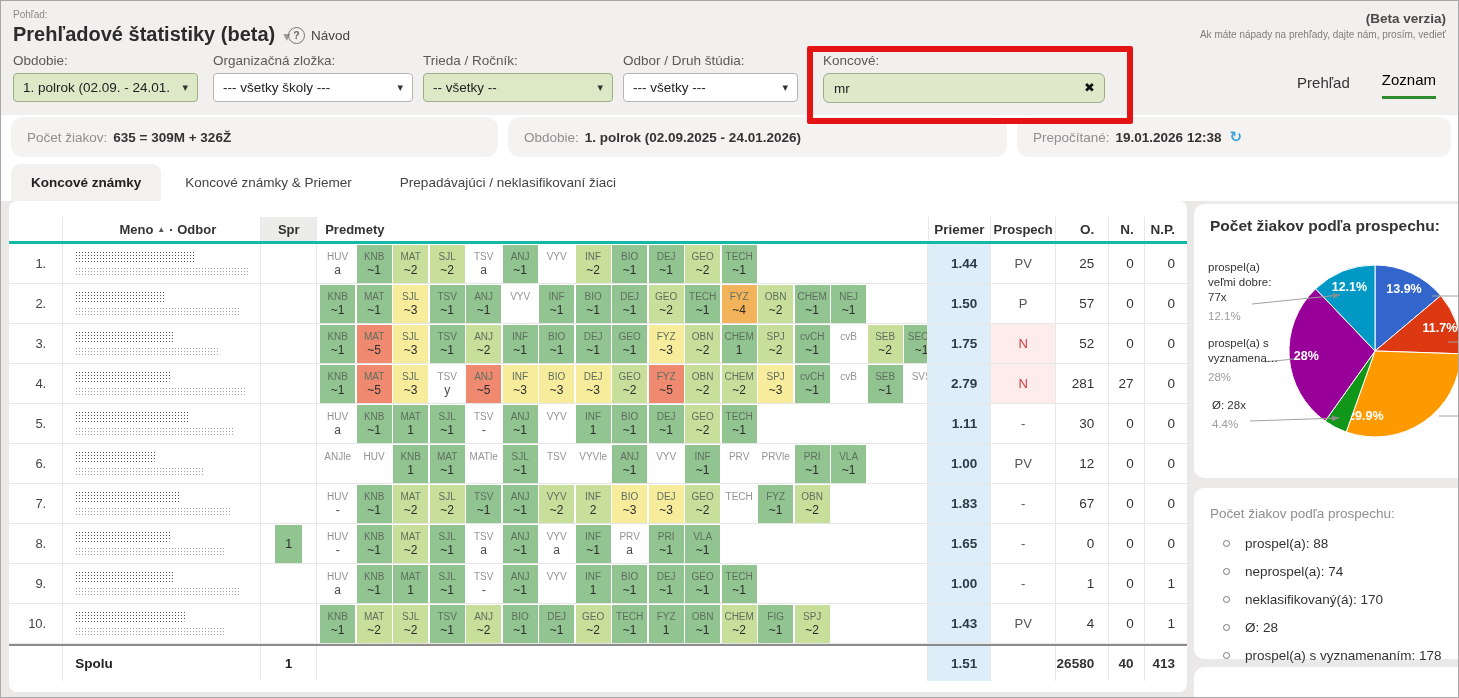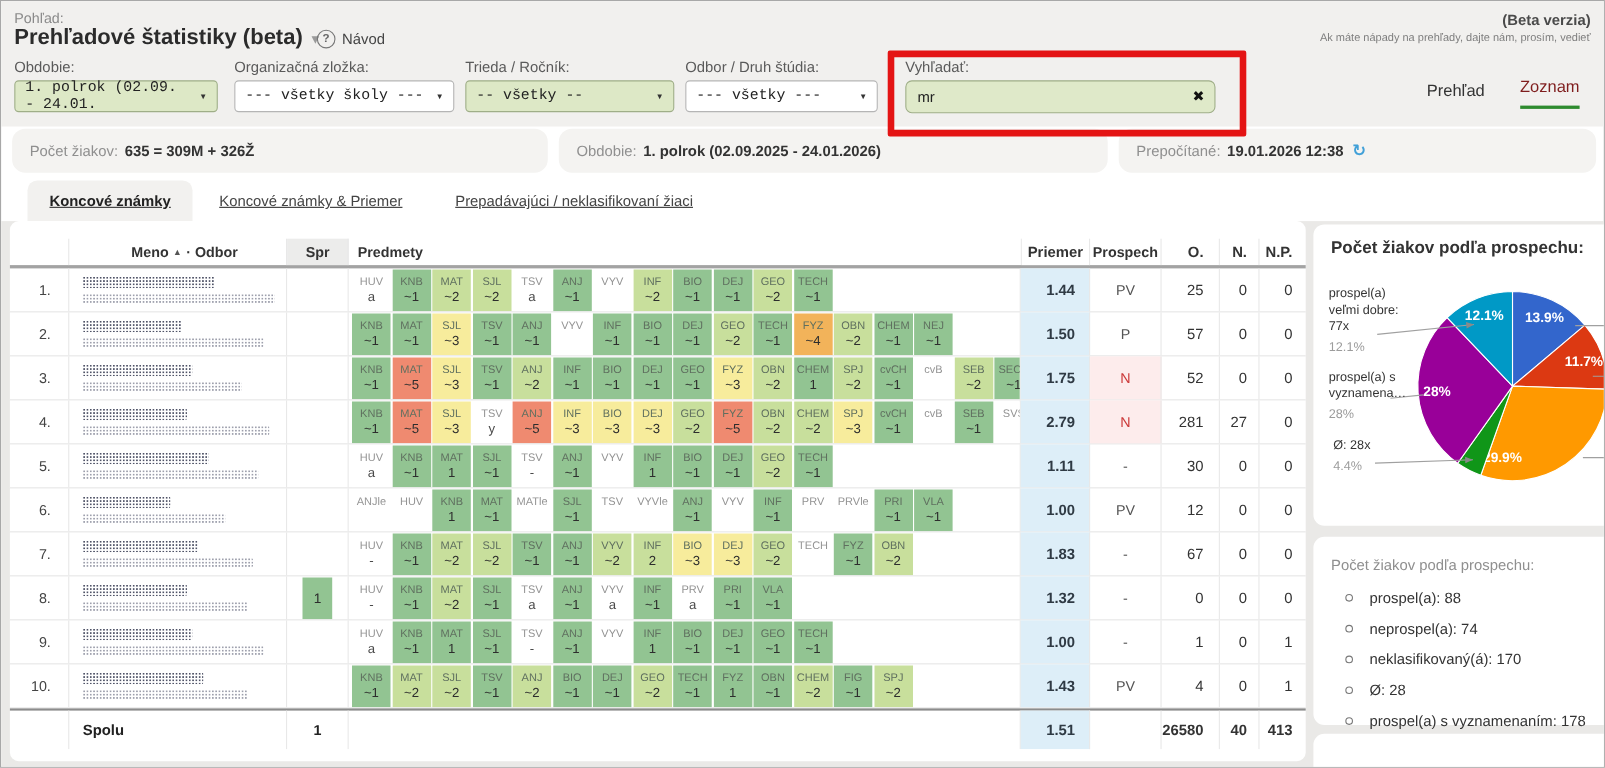--- a/index.html
+++ b/index.html
@@ -3,65 +3,65 @@
 <meta charset="utf-8">
 <style>
   html,body{margin:0;padding:0;}
   body{
     width:1459px;height:698px;position:relative;overflow:hidden;
     background:#ffffff;border:1px solid #a8a8a8;box-sizing:border-box;
     font-family:"Liberation Sans","DejaVu Sans",sans-serif;color:#333;
   }
   
   .band-top{position:absolute;left:0;top:0;right:0;height:114px;background:#f1f0ee;}
-  .view-label{position:absolute;left:12px;top:8px;font-size:13px;color:#8a8a8a;}
+  .view-label{position:absolute;left:12px;top:8px;font-size:10px;color:#8a8a8a;}
   .view-title{position:absolute;left:12px;top:22px;font-size:20px;font-weight:bold;color:#2b2b2b;}
   .view-caret{color:#9a9a9a;font-size:14px;margin-left:8px;font-weight:normal;cursor:pointer;}
   .help{position:absolute;left:287px;top:26px;font-size:13.5px;color:#444;display:flex;align-items:center;gap:6px;cursor:pointer;}
   .help-circ{width:15px;height:15px;border:1.5px solid #777;border-radius:50%;font-size:10.5px;line-height:15px;text-align:center;color:#666;font-weight:bold;}
   .beta-label{position:absolute;right:12px;top:10px;font-size:13.5px;font-weight:bold;color:#4a4a4a;}
   .beta-note{position:absolute;right:12px;top:28px;font-size:10px;color:#7e7e7e;}
   
   .fgroup{position:absolute;top:52px;}
   .fgroup .flabel{font-size:13.5px;color:#5a5a5a;margin-bottom:5px;}
   .ctrl{height:29px;border-radius:4px;display:flex;align-items:center;justify-content:space-between;
-        padding:0 9px;font-size:13.5px;color:#222;background:#fff;border:1px solid #b5b5b5;cursor:pointer;box-sizing:border-box;font-family:Liberation Mono, monospace;}
+        padding:0 9px;font-size:13.5px;color:#222;background:#fff;border:1px solid #b5b5b5;cursor:pointer;box-sizing:border-box;}
   .ctrl .caret{font-size:11px;color:#333;margin-left:6px;}
   .ctrl.green{background:#dde8c6;border-color:#9fae88;}
   .f-obdobie{left:12px;width:185px;}
   .f-org{left:212px;width:200px;}
   .f-trieda{left:422px;width:190px;}
   .f-odbor{left:622px;width:175px;}
   .f-search{left:822px;width:282px;}
   .search-wrap{position:relative;width:282px;}
   .search-input{width:282px;height:30px;border-radius:6px;background:#dfe9c9;border:1px solid #9fae88;
         padding:0 30px 0 10px;font-size:13.5px;color:#222;box-sizing:border-box;font-family:inherit;outline:none;}
   .search-clear{position:absolute;right:10px;top:7px;font-size:13px;color:#111;cursor:pointer;font-weight:bold;}
   .red-box{position:absolute;left:806px;top:45px;width:314px;height:66px;border:6px solid #e41414;border-radius:2px;z-index:6;pointer-events:none;}
   .mode-toggle{position:absolute;top:70px;right:22px;font-size:15px;display:flex;gap:32px;align-items:flex-end;}
   .mode{color:#333;cursor:pointer;padding-bottom:8px;}
-  .mode.active{color:#7f1d1d;border-bottom:3px solid #2e8b2e;}
+  .mode.active{color:#000000;border-bottom:3px solid #2e8b2e;}
   
   .ibox{position:absolute;top:116px;height:40px;background:#f4f3f1;border-radius:12px;display:flex;align-items:center;padding:0 16px;font-size:13.5px;box-sizing:border-box;}
   .ibox .lab{color:#8f8f8f;margin-right:6px;}
   .ibox .val{color:#333;font-weight:bold;}
   .ibox1{left:10px;width:487px;}
   .ibox2{left:507px;width:499px;}
   .ibox3{left:1016px;width:434px;}
   .refresh{color:#41a0d8;font-weight:bold;font-size:15px;margin-left:8px;cursor:pointer;}
   
-  .tabs{position:absolute;left:24px;top:163px;height:37px;display:flex;align-items:center;text-decoration:underline;}
+  .tabs{position:absolute;left:10px;top:163px;height:37px;display:flex;align-items:center;}
   .tab{font-size:13.5px;color:#444;padding:0 24px;height:37px;display:flex;align-items:center;cursor:pointer;white-space:nowrap;}
   .tab.active{background:#f2f1ef;border-radius:9px 9px 0 0;font-weight:bold;color:#222;padding:0 20px;}
   
   .lower-bg{position:absolute;left:0;top:200px;right:0;bottom:0;background:#eae9e7;}
   .table-card{position:absolute;left:8px;top:200px;width:1178px;height:491px;background:#fff;border-radius:8px;}
   
   .thead,.trow{display:flex;width:1178px;box-sizing:border-box;}
-  .thead{margin-top:16px;height:27px;border-bottom:3px solid #a3a3a3;font-weight:bold;font-size:13px;color:#333;}
+  .thead{margin-top:16px;height:27px;border-bottom:3px solid #14b8a6;font-weight:bold;font-size:13px;color:#333;justify-content:flex-end;}
   .trow{height:40px;border-bottom:1px solid #e6e6e6;}
   .trow.summary{height:37px;border-top:2px solid #8c8c8c;border-bottom:none;font-weight:bold;}
   .c{display:flex;align-items:center;box-sizing:border-box;border-right:1px solid #e8e8e8;height:100%;overflow:hidden;}
   .col-num{width:55px;justify-content:flex-end;padding-right:16px;font-size:13px;color:#444;}
   .col-name{width:202px;flex-direction:column;align-items:flex-start;justify-content:center;padding-left:12px;}
   .col-spr{width:57px;justify-content:center;}
   .col-pred{width:624px;padding-left:3px;}
   .col-prm{width:64px;background:#ddeef8;justify-content:flex-end;padding-right:13px;font-weight:bold;font-size:13.5px;color:#2f3a44;}
   .col-prs{width:66px;justify-content:center;font-size:13px;color:#555;}
   .col-prs.neg{color:#cc3b3b;background:#fdecec;}
@@ -143,21 +143,21 @@
   </div>
 </div>
 <div class="fgroup f-odbor">
   <div class="flabel">Odbor / Druh štúdia:</div>
   <div class="ctrl">
     <span>--- všetky ---</span>
     <span class="caret">▾</span>
   </div>
 </div>
 <div class="fgroup f-search">
-  <div class="flabel">Vyhľadať:</div>
+  <div class="flabel">Koncové:</div>
   <div class="search-wrap">
     <input class="search-input" value="mr" style="">
     <span class="search-clear">✖</span>
   </div>
 </div>
 <div class="red-box"></div>
 
 <div class="mode-toggle">
   <span class="mode">Prehľad</span>
   <span class="mode active">Zoznam</span>
@@ -762,21 +762,21 @@
           </span>
           <span class="chip c-g">
             <span class="ab">PRI</span>
             <span class="vl">~1</span>
           </span>
           <span class="chip c-g">
             <span class="ab">VLA</span>
             <span class="vl">~1</span>
           </span>
         </div>
-        <div class="c col-prm">1.32</div>
+        <div class="c col-prm">1.65</div>
         <div class="c col-prs">-</div>
         <div class="c col-o">0</div>
         <div class="c col-n">0</div>
         <div class="c col-np">0</div>
       </div>
       <div class="trow">
         <div class="c col-num">9.</div>
         <div class="c col-name">
           <div class="mask" style="width: 100px;"></div>
           <div class="mask m2" style="width: 165px;"></div>

